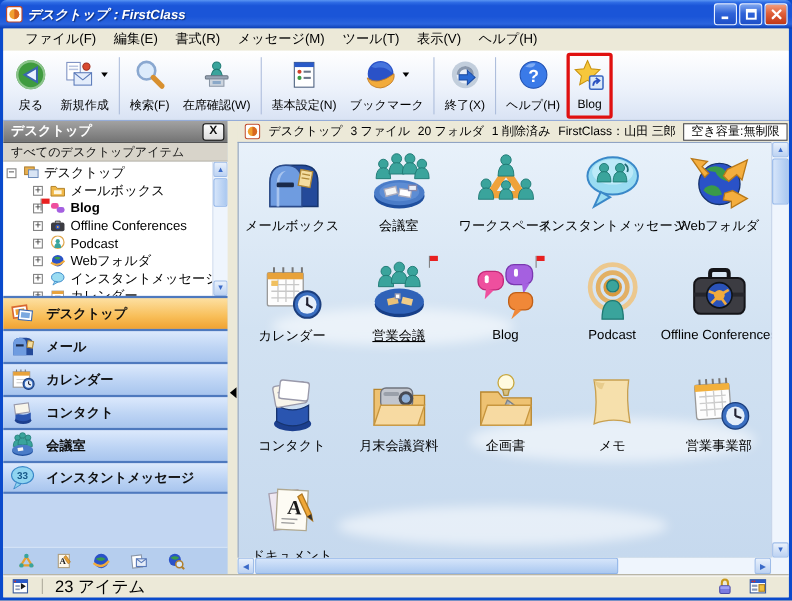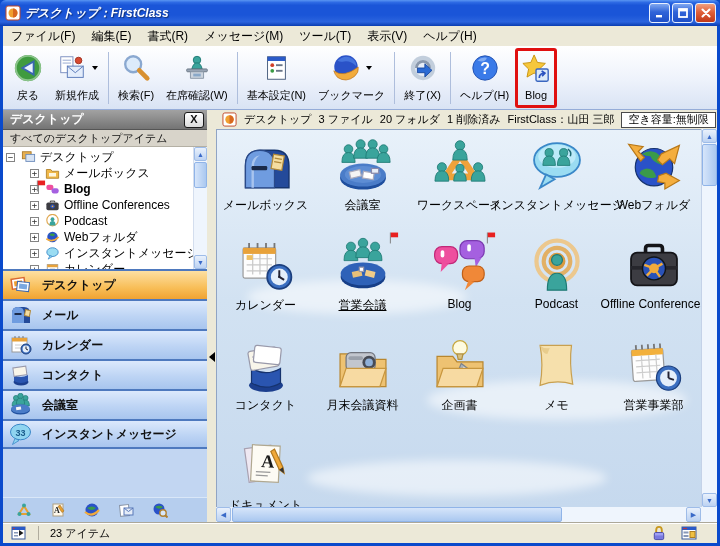--- a/index.html
+++ b/index.html
@@ -10,21 +10,21 @@
     background:linear-gradient(180deg,#5A96F2 0%,#2E6BE4 9%,#1A55D8 20%,#1A55D8 58%,#2B64DE 84%,#0A3CB0 100%);font-style:italic;}
   .title-icon{width:16px;height:16px;margin-right:4px;flex:0 0 16px;}
   .title-text{color:#fff;font-size:12px;font-weight:bold;text-shadow:1px 1px 1px #10307a;flex:1;white-space:nowrap;overflow:hidden;}
   .winbtns{display:flex;gap:2px;}
   .wbtn{width:21px;height:20px;border-radius:3px;border:1px solid #e8f0ff;display:flex;align-items:center;justify-content:center;padding:0;}
   .wbtn.min,.wbtn.max{background:linear-gradient(180deg,#7FA7F0 0%,#2F63D8 45%,#1E4FC8 100%);}
   .wbtn.close{background:linear-gradient(180deg,#F2A080 0%,#E0603A 45%,#C03818 100%);}
   
   .frame{flex:1;margin:0 3px 3px;background:#ECE9D8;display:flex;flex-direction:column;min-height:0;}
   
-  .menubar{height:20px;flex:0 0 20px;background:#ECE9D8;display:flex;align-items:center;padding-left:0;font-size:12px;color:#000;}
+  .menubar{height:20px;flex:0 0 20px;background:#ECE9D8;display:flex;padding-left:12px;font-size:12px;color:#000;}
   .menu-item{padding:1px 8px;cursor:default;}
   
   .toolbar{height:64px;flex:0 0 64px;display:flex;align-items:stretch;padding:2px 2px 1px 4px;
     background:linear-gradient(180deg,#FFFFFF 0%,#EDF2FB 55%,#D9E3F4 100%);border-bottom:1px solid #95ACD8;}
   .tbtn{display:flex;flex-direction:column;align-items:center;justify-content:flex-start;padding:2px 6px 0;border-radius:3px;cursor:default;}
   .tbtn-top{height:36px;display:flex;align-items:center;}
   .tbtn-label{font-size:11px;color:#000;margin-top:2px;white-space:nowrap;}
   .tbtn.disabled .tbtn-label{color:#96968c;}
   .caret{width:0;height:0;border-left:3.5px solid transparent;border-right:3.5px solid transparent;border-top:4px solid #000;margin-left:5px;}
   .tsep{width:1px;background:#AEBEDC;margin:4px 3px;}
@@ -78,21 +78,21 @@
   .cell-ico{height:62px;width:66px;position:relative;display:flex;align-items:flex-end;justify-content:center;}
   .cell-flag{position:absolute;top:-1px;right:-3px;}
   .cell-label{font-size:12px;color:#000;margin-top:2px;white-space:nowrap;}
   .cell-label.u{text-decoration:underline;}
   .vscroll{width:16px;flex:0 0 16px;display:flex;flex-direction:column;background:#EFF5FD;border-left:1px solid #C4D2E8;}
   .main-bottom{height:15px;flex:0 0 15px;display:flex;}
   .corner{width:16px;flex:0 0 16px;background:#EFF5FD;}
   
   .statusbar{height:21px;flex:0 0 21px;background:#ECE9D8;border-top:1px solid #ACA899;box-shadow:inset 0 1px 0 #fff;display:flex;align-items:center;padding:0 20px 0 8px;}
   .status-sep{width:1px;height:14px;background:#b0ac9e;margin:0 11px;}
-  .status-text{font-size:11px;color:#000;}
+  .status-text{font-size:15px;color:#000;}
   .status-right{margin-left:auto;display:flex;align-items:center;gap:14px;}
   .sico{width:16px;height:16px;}
   svg{display:block;}
 </style>
 </head>
 <body>
 
 <div class="window">
 
   <div class="titlebar">

